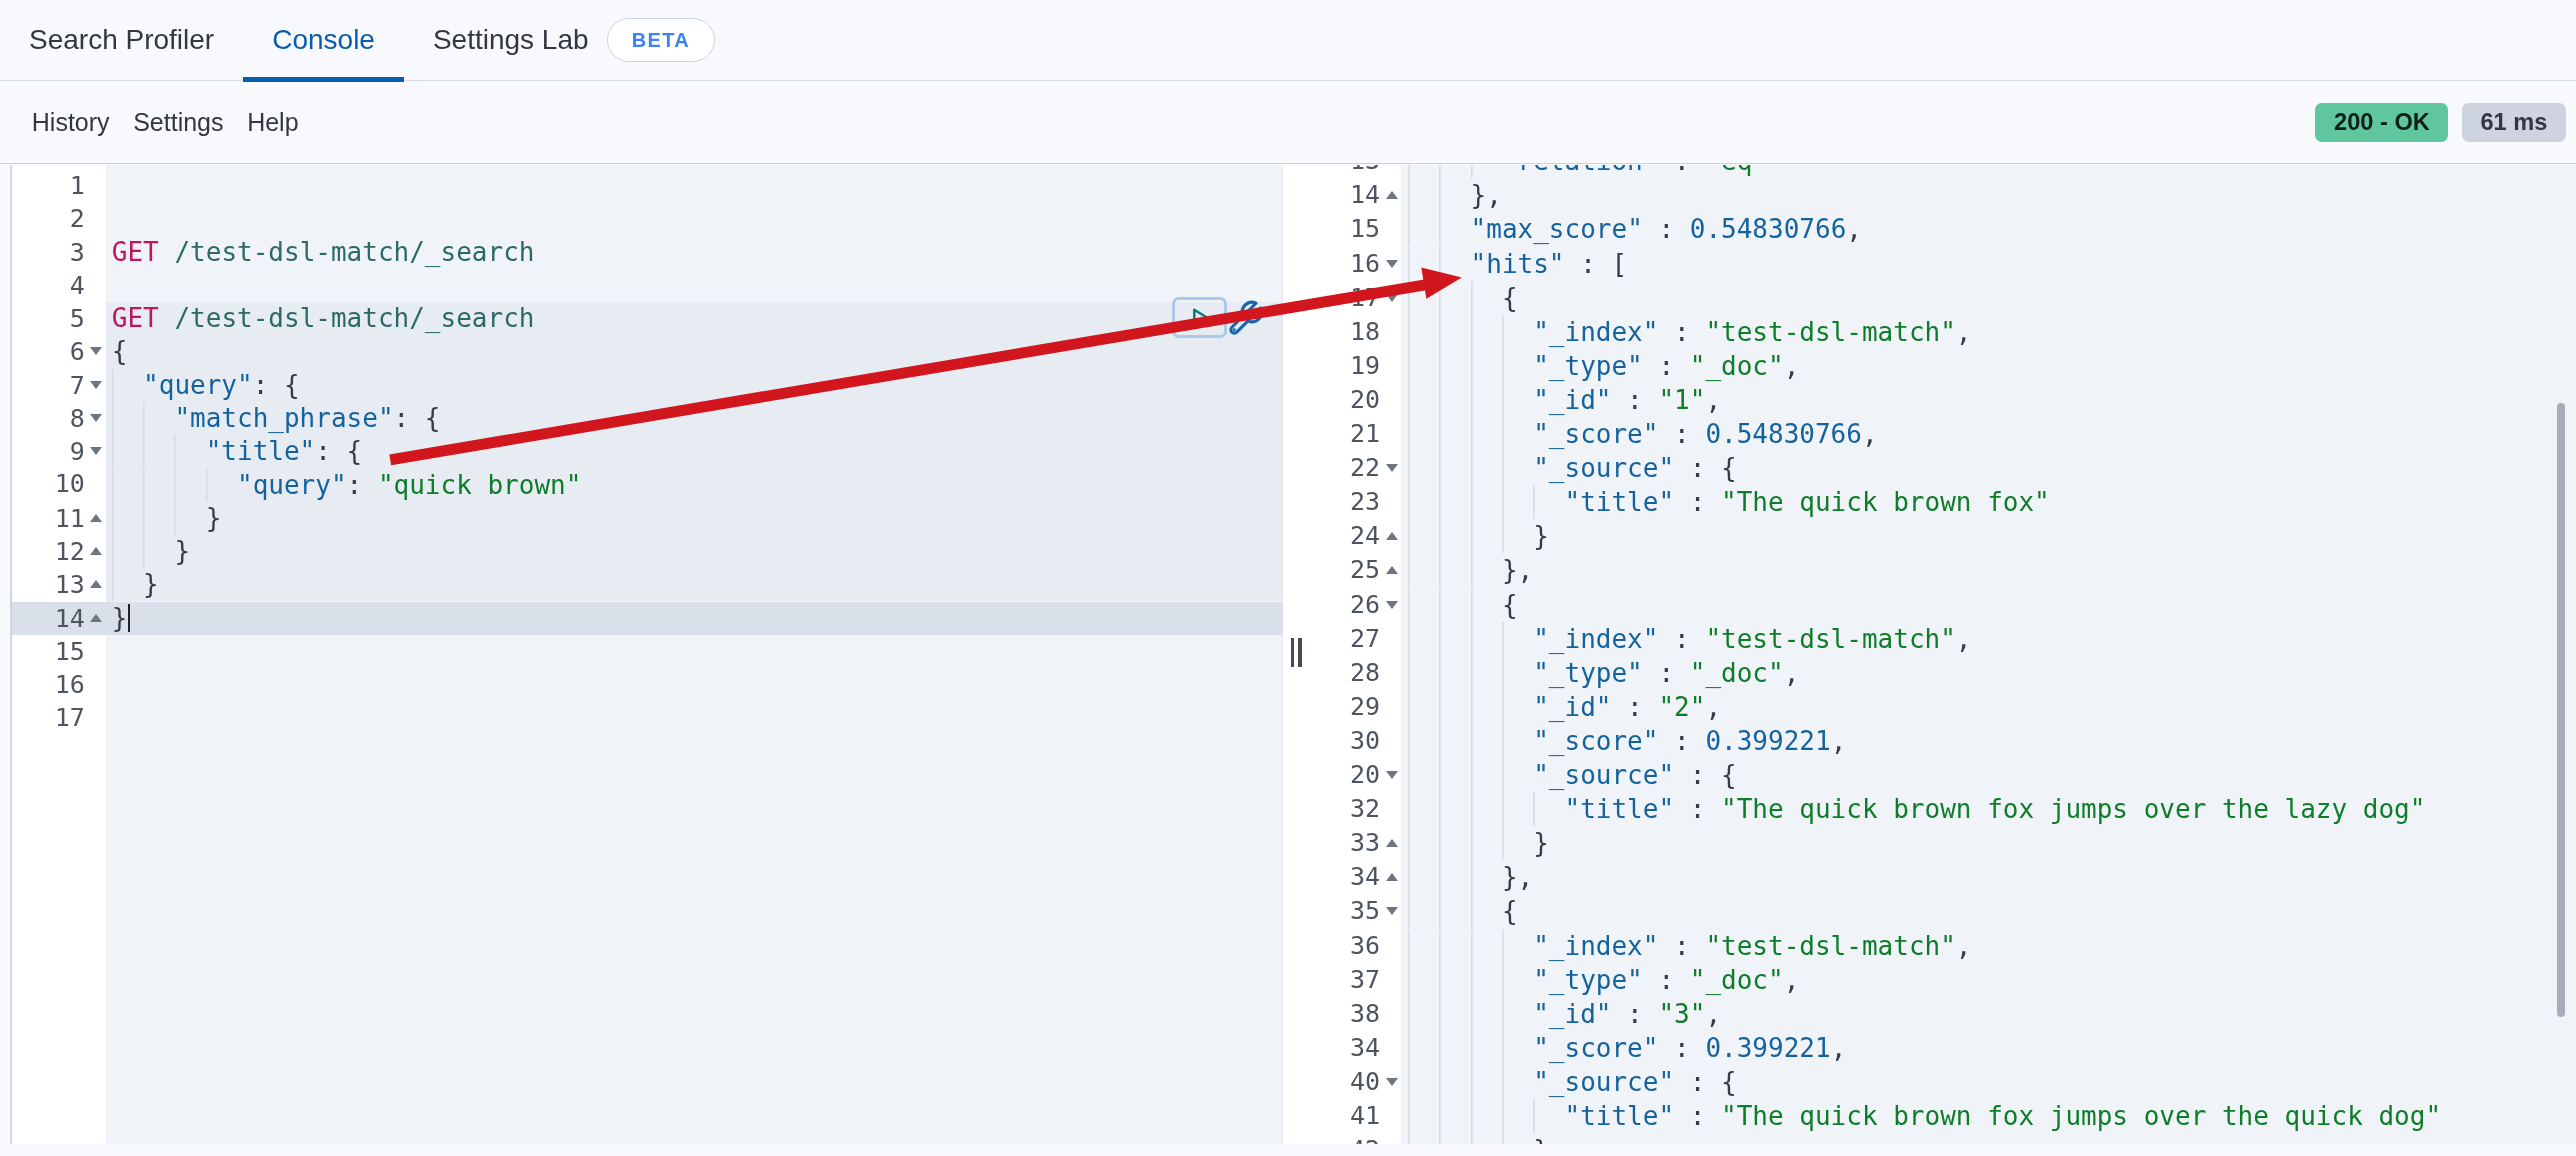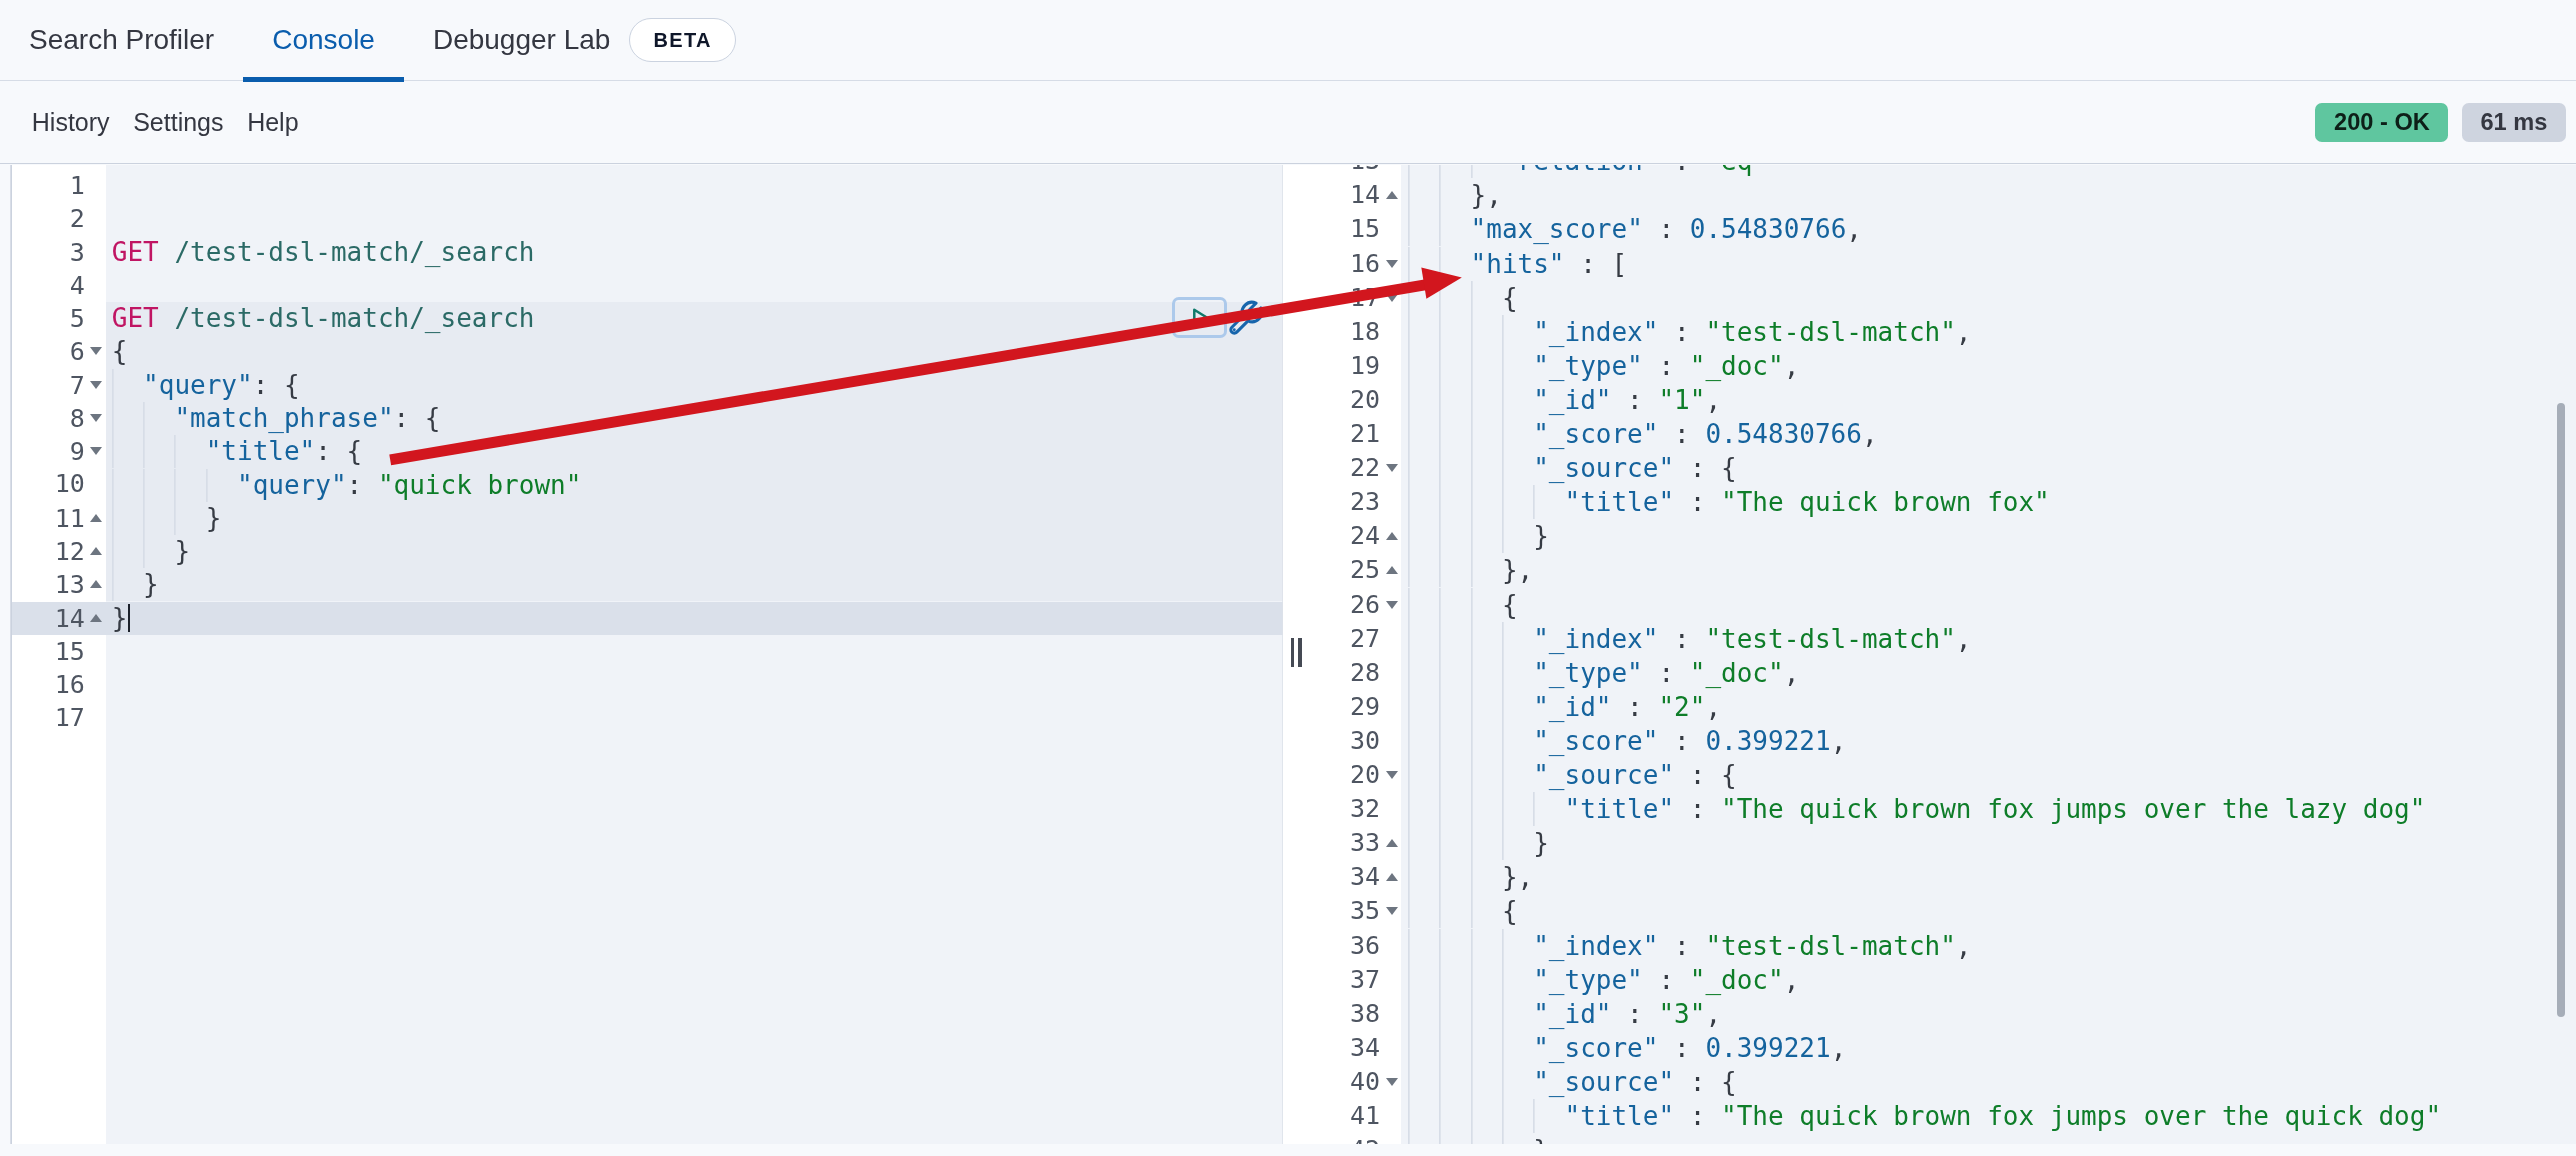--- a/index.html
+++ b/index.html
@@ -10,21 +10,21 @@
   
   .tabs-bar{position:absolute;left:0;top:0;width:100%;height:81px;
             border-bottom:1.7px solid #D6DCE6;display:flex;align-items:stretch;box-sizing:border-box;}
   .tab{display:flex;align-items:center;gap:18.6px;padding:0 29px;position:relative;
        font-size:28px;font-weight:500;color:var(--tab-inactive,#343741);cursor:pointer;}
   .tab.active{color:var(--accent,#0A5DAD);}
   .tab.active::after{content:"";position:absolute;left:0;right:0;bottom:-1.7px;height:5px;
                      background:var(--accent,#0A5DAD);}
   .beta-pill{display:inline-flex;align-items:center;height:42px;padding:0 23.6px;border-radius:22px;
              border:1.7px solid #CBD3E0;background:#fff;font-size:20px;font-weight:700;
-             letter-spacing:1.3px;color:#0f172a;}
+             letter-spacing:1.3px;color:#3b82f6;}
 
   
   .menu-bar{position:absolute;left:0;top:81px;width:100%;height:83px;box-sizing:border-box;
             border-bottom:1.7px solid var(--border,#CBD2DE);display:flex;align-items:center;
             padding:0 10px 0 20px;text-align:right;}
   .menu-item{font-size:25px;color:#343741;padding:0 11.8px;cursor:pointer;}
   .menu-spacer{flex:1;}
   .badge{height:39px;border-radius:6.8px;padding:0 18.6px;font-size:23.6px;font-weight:600;
          display:inline-flex;align-items:center;margin-left:13.5px;}
   .badge.ok{background:var(--success-badge-bg,#5FC69F);color:var(--success-badge-text,#0D1F18);}
@@ -82,21 +82,21 @@
 <div id="stage">
 
   <div class="tabs-bar">
       <div class="tab">
         <span>Search Profiler</span>
       </div>
       <div class="tab active">
         <span>Console</span>
       </div>
       <div class="tab">
-        <span>Debugger Lab</span>
+        <span>Settings Lab</span>
         <span class="beta-pill">BETA</span>
       </div>
     </div>
 
   <div class="menu-bar">
     <span id="menu-items" style="display:flex;">
         <span class="menu-item">History</span>
         <span class="menu-item">Settings</span>
         <span class="menu-item">Help</span>
       </span>

